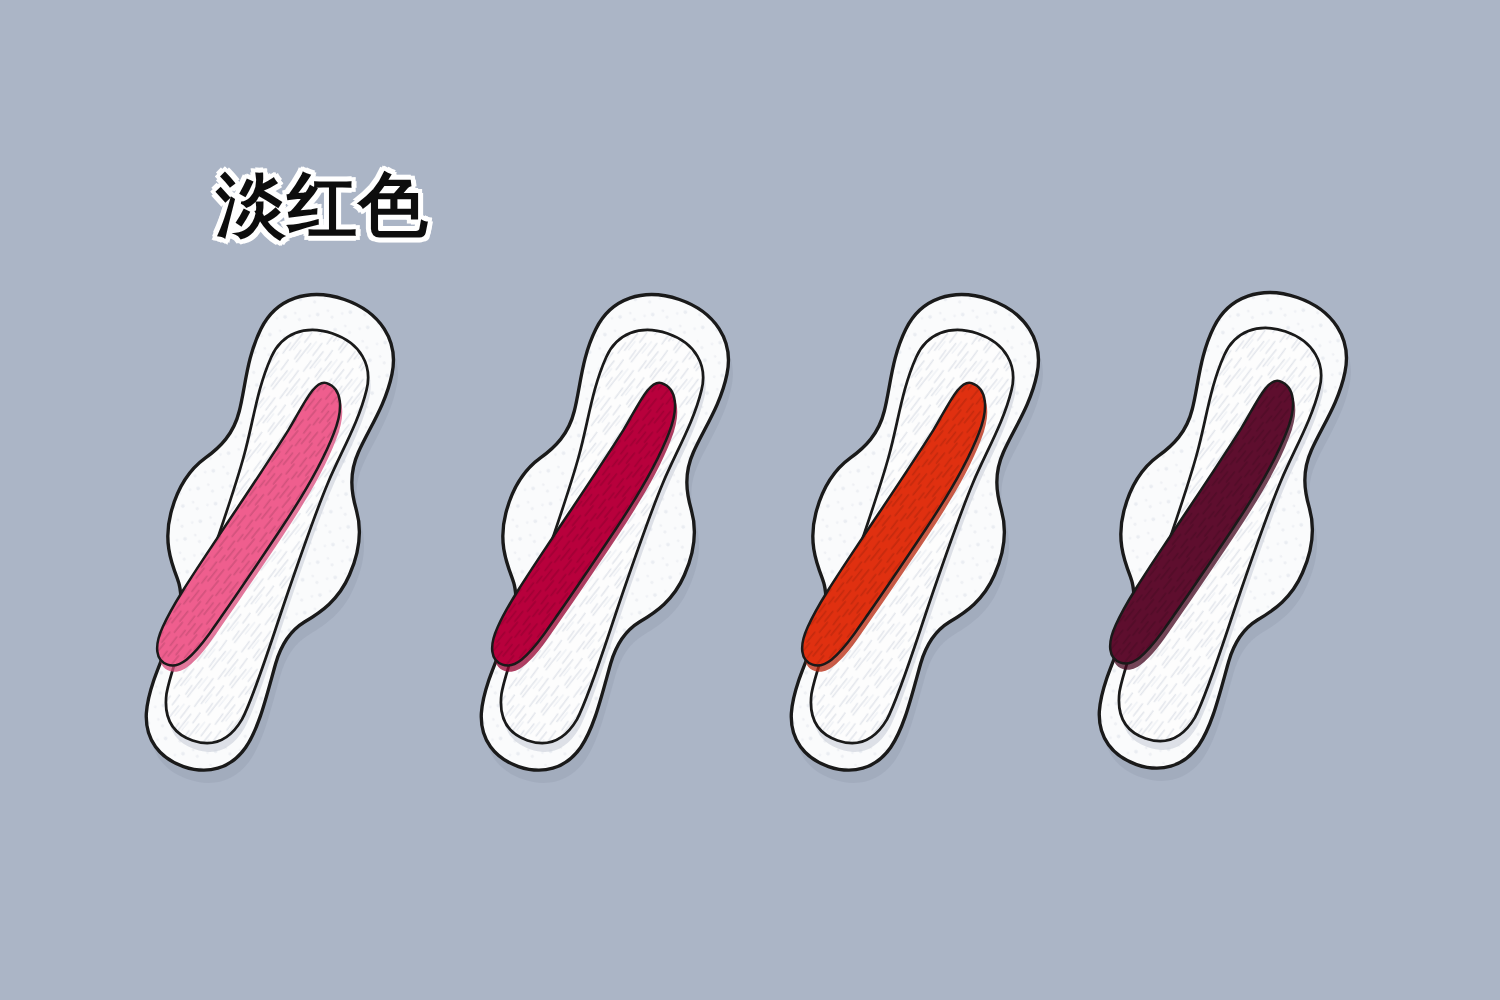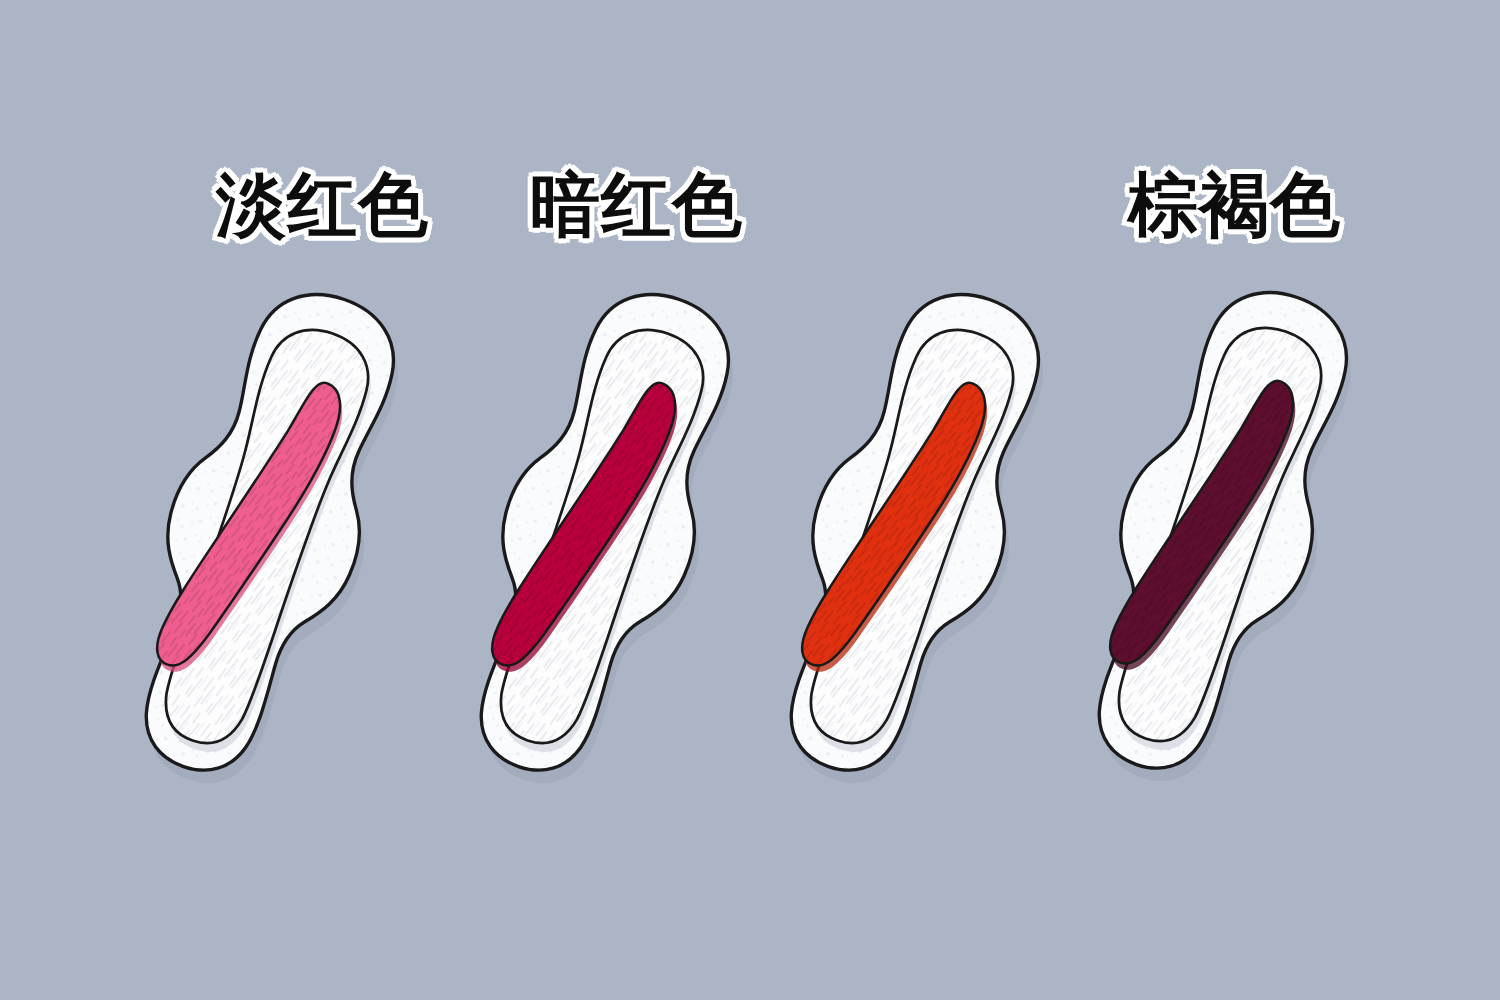--- a/index.html
+++ b/index.html
@@ -173,17 +173,15 @@
       <g>
         <use href="#stainBlob" x="4" y="5" fill="#450820" opacity="0.75"></use>
         <use href="#stainBlob" fill="#5e0e2e" stroke="#1a1a1a" stroke-width="2.4" stroke-linejoin="round"></use>
         <use href="#stainBlob" fill="url(#stainTex)"></use>
       </g>
     </g>
   </svg>
 
   <div class="label-layer">
     <div class="color-label label-0">淡红色</div>
-    <div class="color-label label-1">暗红色</div>
-    <div class="color-label label-3">棕褐色</div>
   </div>
 
 </div>
 
 </body></html>

